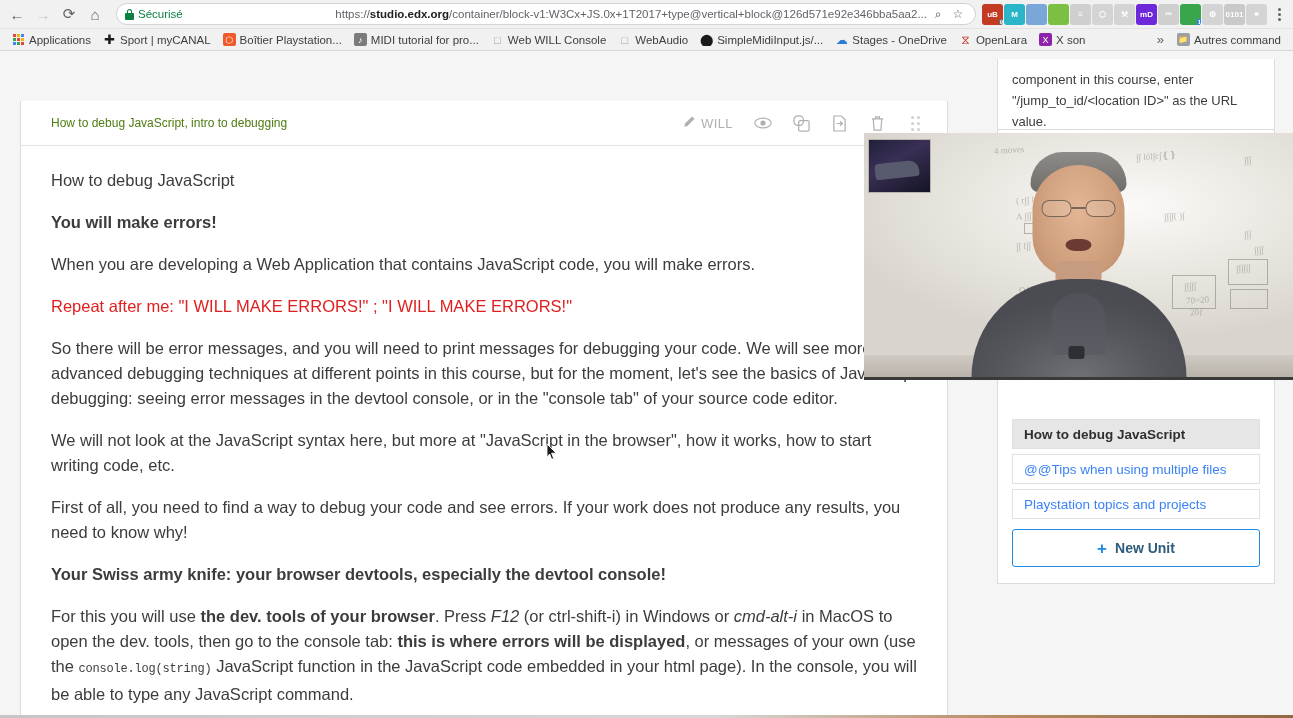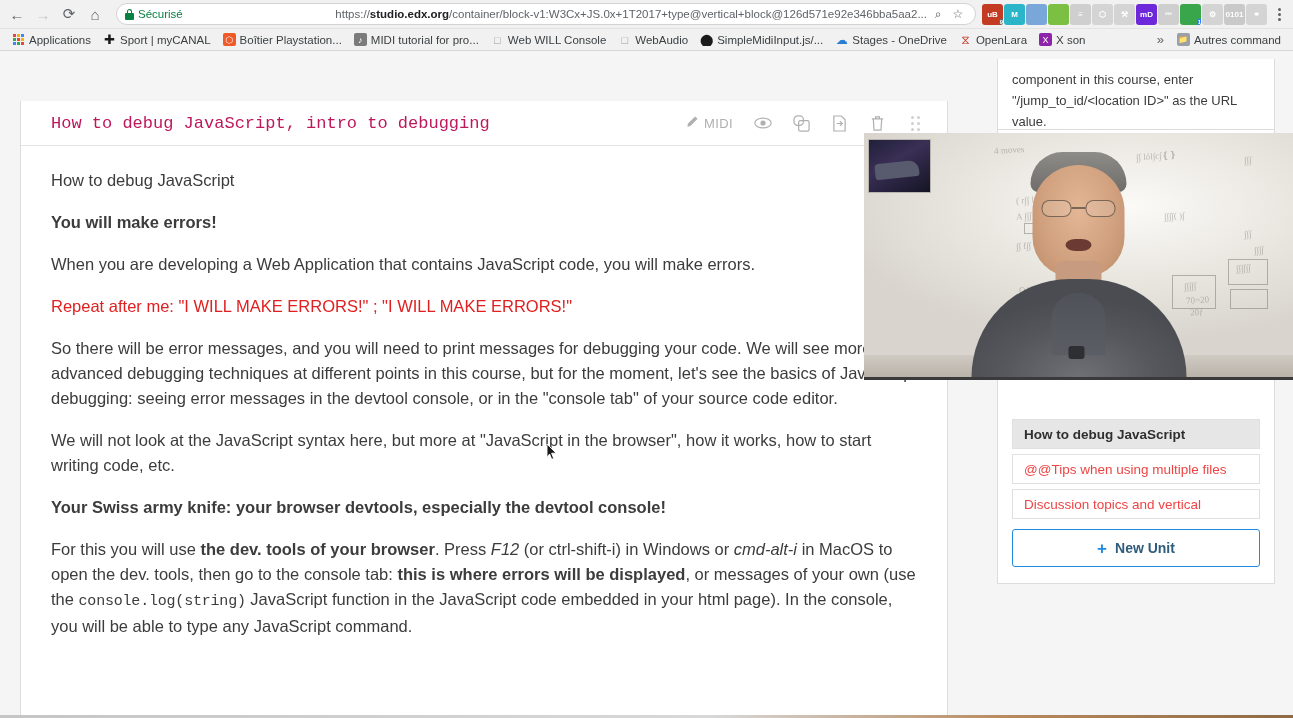--- a/index.html
+++ b/index.html
@@ -202,28 +202,27 @@
   }
   #unit-header {
     height: 45px;
     display: flex;
     align-items: center;
     padding: 0 14px 0 30px;
     border-bottom: 1px solid #e4e4e4;
     background: #ffffff;
   }
   #unit-title {
-    font-size: 17px;
-    color: #be185d;
+    font-size: 12px;
+    color: #4d7c0f;
     font-weight: normal;
     flex: 1 1 auto;
     white-space: nowrap;
     overflow: hidden;
     text-overflow: ellipsis;
-    font-family: Liberation Mono, monospace;
   }
   #unit-actions {
     display: flex;
     align-items: center;
     flex: 0 0 auto;
     gap: 2px;
   }
   .act {
     width: 36px; height: 32px;
     display: flex; align-items: center; justify-content: center;
@@ -259,21 +258,21 @@
     line-height: 25px;
     color: #3c3c3c;
   }
   #unit-body p.tight { }
   #unit-body p.b { font-weight: bold; }
   #unit-body p.red { color: #e02020; }
   #unit-body b { font-weight: bold; }
   #unit-body i { font-style: italic; }
   #unit-body code {
     font-family: "Liberation Mono", monospace;
-    font-size: 15px;
+    font-size: 12px;
     letter-spacing: -0.2px;
   }
 
   
   #sidebar {
     position: absolute;
     left: 975px; top: 16px;
     width: 318px;
     height: 668px;
   }
@@ -309,21 +308,21 @@
   .outline-crumbs {
     margin-bottom: 10px;
   }
   .unit-chip {
     border: 1px solid #e0e0e0;
     height: 30px;
     display: flex;
     align-items: center;
     padding: 0 11px;
     font-size: 13.5px;
-    color: #ef4444;
+    color: #3b82f6;
     margin-bottom: 5px;
     background: #ffffff;
     white-space: nowrap;
     overflow: hidden;
     text-overflow: ellipsis;
   }
   .unit-chip.current {
     background: #e6e6e6;
     border-color: #e0e0e0;
     color: #2f2f2f;
@@ -613,21 +612,21 @@
     <div id="unit-header">
       <div id="unit-title">How to debug JavaScript, intro to debugging</div>
       <div id="unit-actions">
 
         <div id="edit-action">
           <span>
             <svg width="14" height="14" viewBox="0 0 16 16">
                 <path d="M11.6 1.6l2.8 2.8-8.2 8.2-3.5.7.7-3.5z" fill="#b0b0b0"></path>
               </svg>
           </span>
-          <span>MIDI</span>
+          <span>WILL</span>
         </div>
 
         <div class="act">
           <svg width="18" height="14" viewBox="0 0 22 14">
               <ellipse cx="11" cy="7" rx="10" ry="6" fill="none" stroke="#b0b0b0" stroke-width="1.4"></ellipse>
               <circle cx="11" cy="7" r="3.2" fill="#b0b0b0"></circle>
             </svg>
         </div>
 
         <div class="act">
@@ -664,20 +663,21 @@
       </div>
     </div>
 
     <div id="unit-body">
       <p>How to debug JavaScript</p>
       <p class="b tight">You will make errors!</p>
       <p>When you are developing a Web Application that contains JavaScript code, you will make errors.</p>
       <p class="red">Repeat after me: "I WILL MAKE ERRORS!" ; "I WILL MAKE ERRORS!"</p>
       <p>So there will be error messages, and you will need to print messages for debugging your code. We will see more advanced debugging techniques at different points in this course, but for the moment, let's see the basics of JavaScript debugging: seeing error messages in the devtool console, or in the "console tab" of your source code editor.</p>
       <p>We will not look at the JavaScript syntax here, but more at "JavaScript in the browser", how it works, how to start writing code, etc.</p>
+      <p>First of all, you need to find a way to debug your code and see errors. If your work does not produce any results, you need to know why!</p>
       <p class="b">Your Swiss army knife: your browser devtools, especially the devtool console!</p>
       <p><span>For this you will use </span><b>the dev. tools of your browser</b><span>. Press </span><i>F12</i><span> (or ctrl-shift-i) in Windows or </span><i>cmd-alt-i</i><span> in MacOS to open the dev. tools, then go to the console tab: </span><b>this is where errors will be displayed</b><span>, or messages of your own (use the </span><code>console.log(string)</code><span> JavaScript function in the JavaScript code embedded in your html page). In the console, you will be able to type any JavaScript command.</span></p>
       <p></p>
     </div>
   </div>
 
   <div id="sidebar">
 
     <div class="side-card" id="side-card-top">
       <p>component in this course, enter "/jump_to_id/&lt;location ID&gt;" as the URL value.</p>
@@ -687,21 +687,21 @@
       <div id="outline-heading">LOCATION IN COURSE OUTLINE</div>
       <div class="outline-crumbs" style="height:238px;"></div>
       <div id="unit-list">
           <div class="unit-chip current">
             <span>How to debug JavaScript</span>
           </div>
           <div class="unit-chip">
             <span>@@Tips when using multiple files</span>
           </div>
           <div class="unit-chip">
-            <span>Discussion topics and vertical</span>
+            <span>Playstation topics and projects</span>
           </div>
         </div>
       <div id="new-unit-btn">
         <span class="plus">+</span>
         <span>New Unit</span>
       </div>
     </div>
   </div>
 
   <div id="video-overlay">

